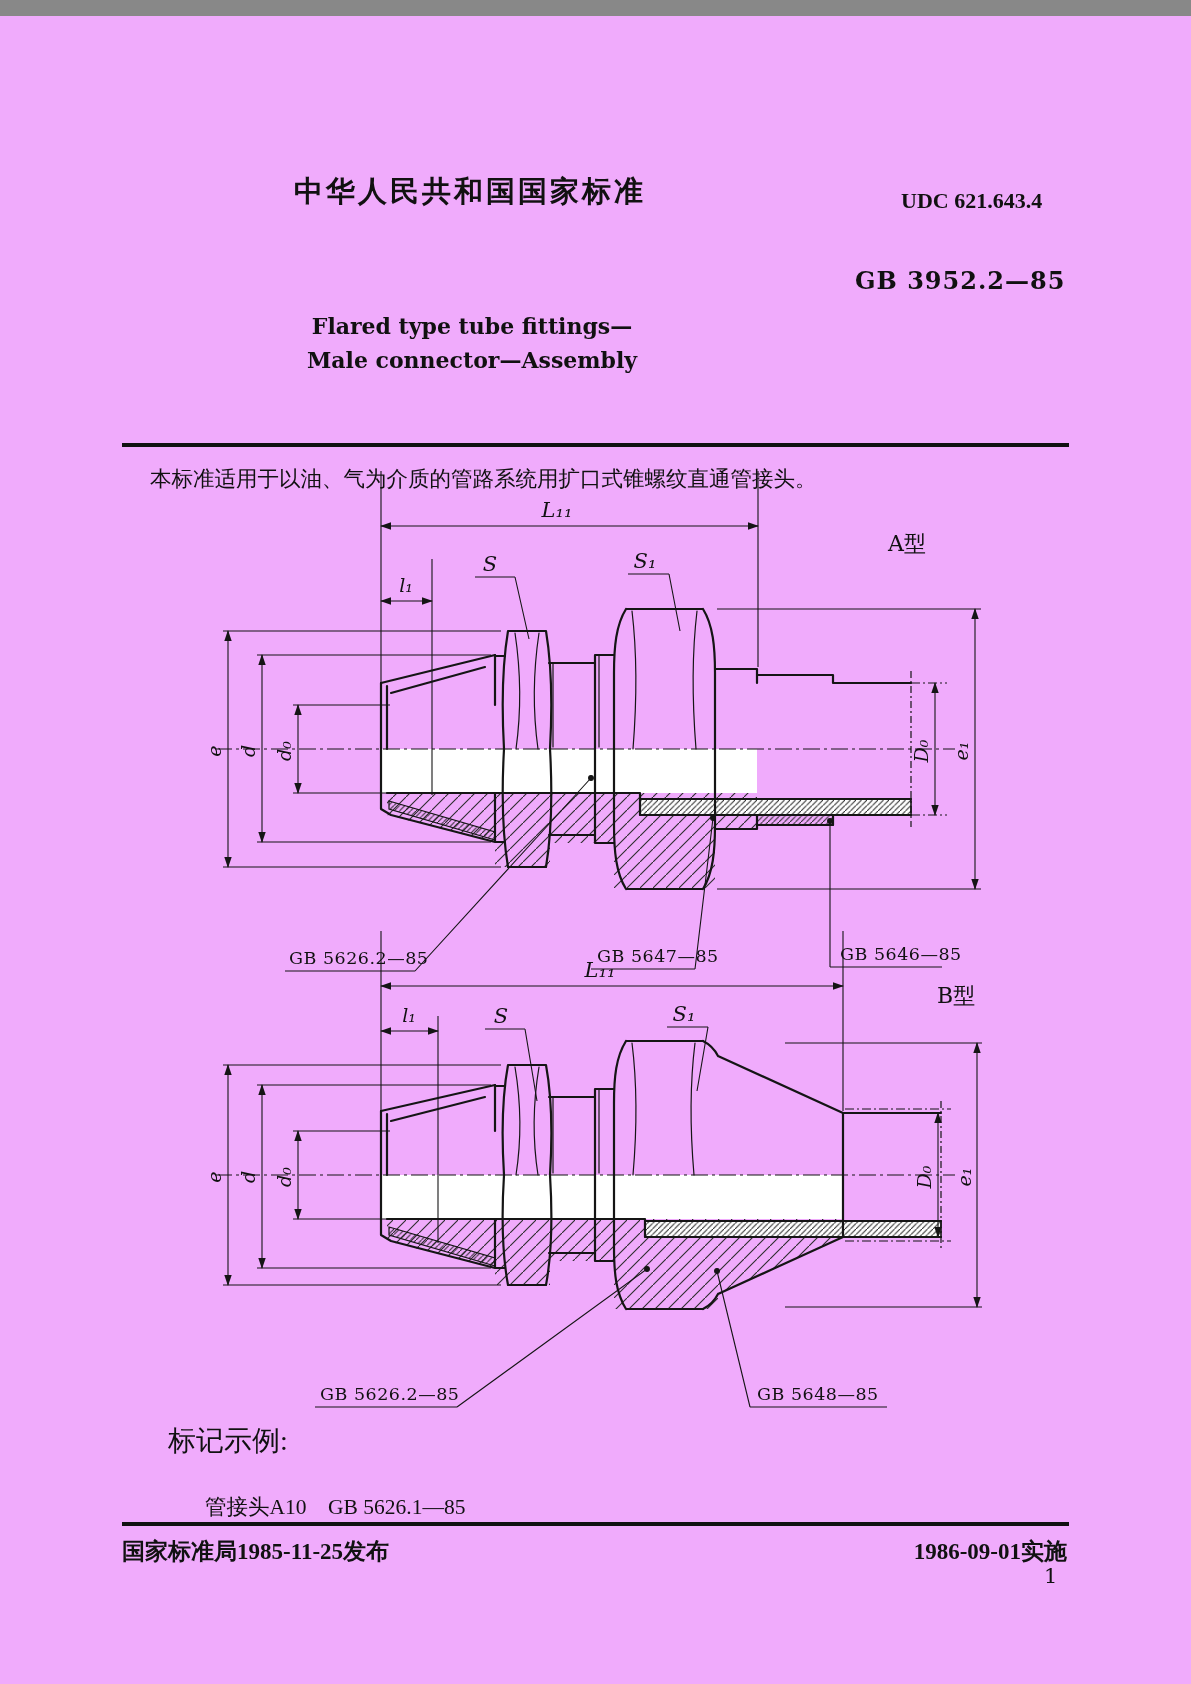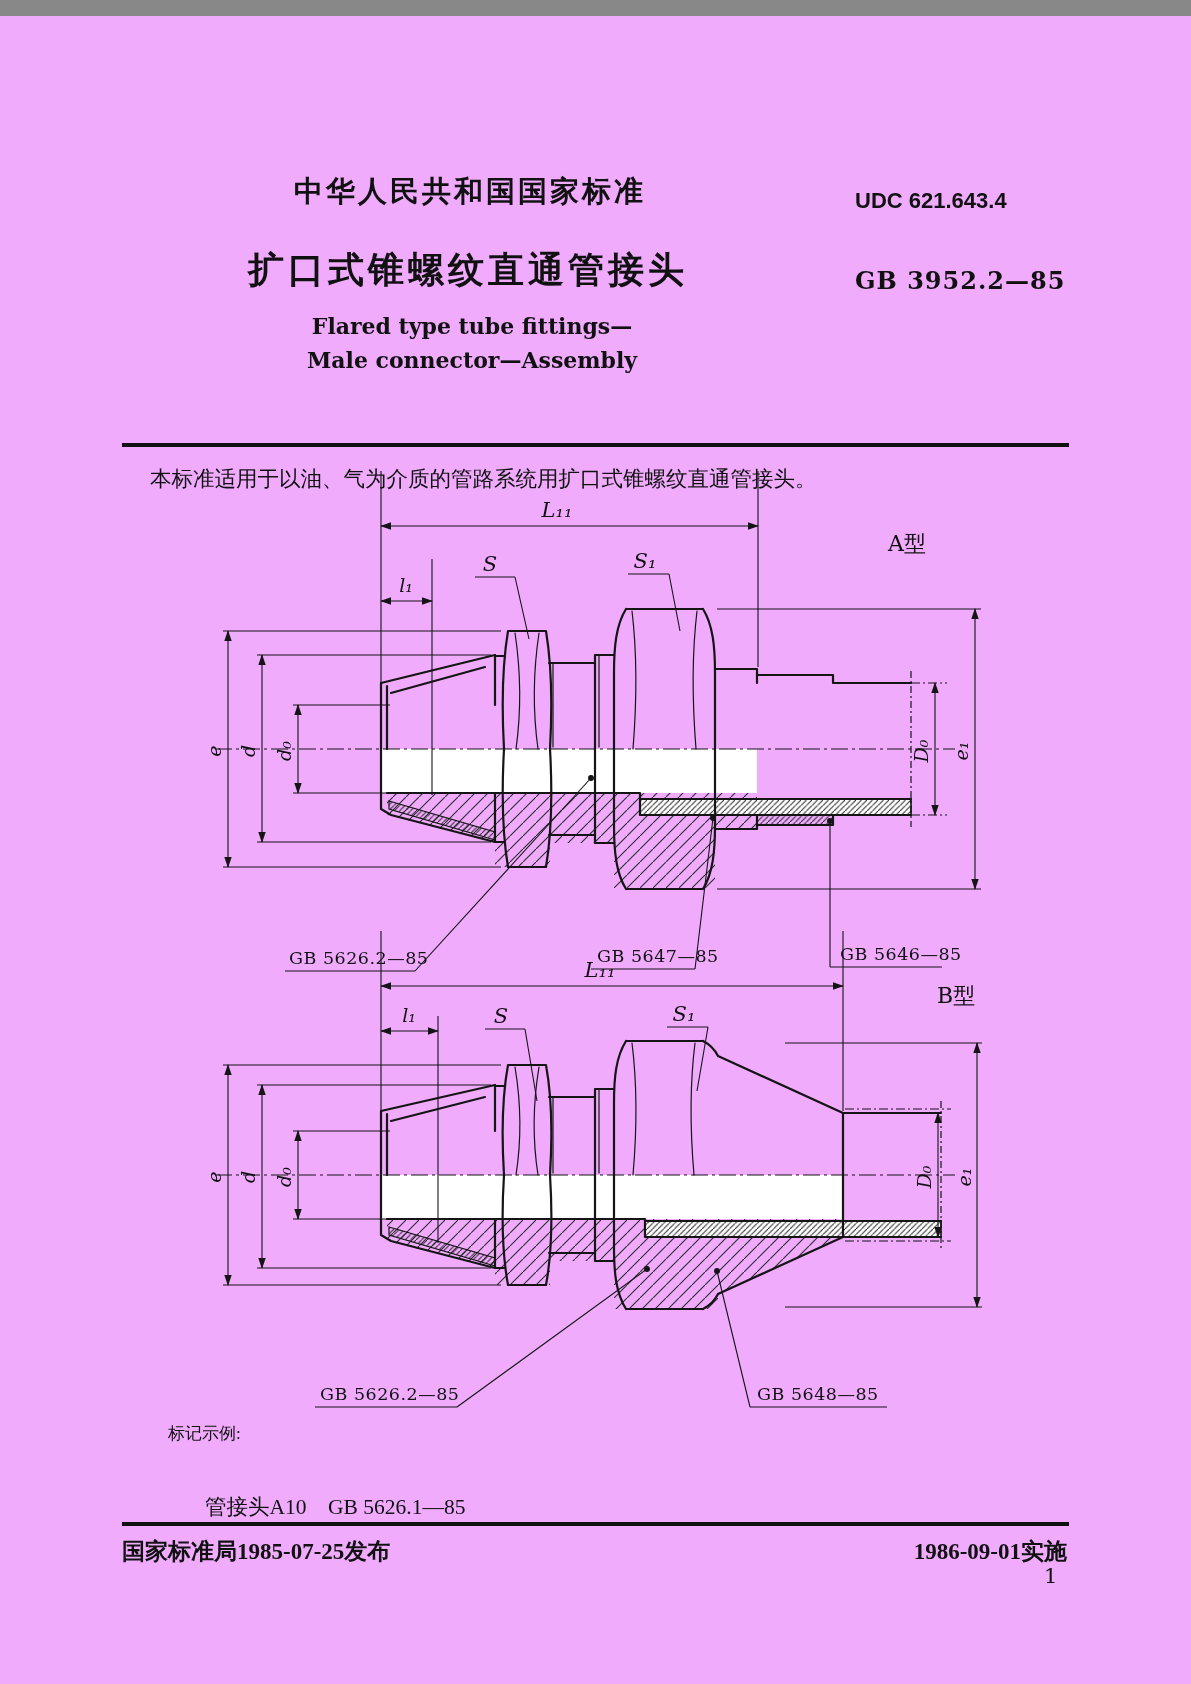--- a/index.html
+++ b/index.html
@@ -16,22 +16,21 @@
   .ol{stroke:#151515;fill:none;stroke-width:2.2;stroke-linejoin:round;stroke-linecap:round;}
   .tl{stroke:#151515;fill:none;stroke-width:1.2;}
   .dim{stroke:#151515;fill:none;stroke-width:1.1;}
 </style>
 </head>
 <body>
 
 <div class="page">
 
   <div class="abs ctr b" style="left:470px;top:156px;font-size:29px;letter-spacing:3px;">中华人民共和国国家标准</div>
-  <div class="abs b" style="left:855px;top:172px;font-size:22px;font-family:Liberation Sans, sans-serif;">UDC  621.643.4</div>
-  <div class="abs ctr b" style="left:468px;top:230px;font-size:36px;letter-spacing:4px;">扩口式锥螺纹直通管接头</div>
+  <div class="abs b" style="left:901px;top:172px;font-size:22px;font-family:Liberation Serif, serif;">UDC  621.643.4</div>
   <div class="abs b" style="left:855px;top:250px;font-size:24px;font-family:'DejaVu Serif',serif;letter-spacing:1px;">GB 3952.2—85</div>
   <div class="abs ctr b" style="left:472px;top:331px;font-size:22px;font-family:'DejaVu Serif',serif;">Male connector—Assembly</div>
   <div class="abs ctr b" style="left:472px;top:297px;font-size:22px;font-family:'DejaVu Serif',serif;">Flared type tube fittings—</div>
 
   <div class="rule" style="left:122px;top:427px;width:947px;height:4px;"></div>
 
   <div class="abs" style="left:150px;top:448px;font-size:21.5px;font-family:Liberation Mono, monospace;">本标准适用于以油、气为介质的管路系统用扩口式锥螺纹直通管接头。</div>
 
   <svg class="abs" style="left:185px;top:443px;" width="800" height="520" viewBox="0 0 800 520">
     <defs>
@@ -220,22 +219,22 @@
     <g class="dim">
       <path d="M130,486 H272 M272,486 L462,348"></path>
         <circle cx="462" cy="348" r="2.4" fill="#151515"></circle>
       <path d="M565,486 H702 M565,486 L532,350"></path>
         <circle cx="532" cy="350" r="2.4" fill="#151515"></circle>
     </g>
     <text class="gblbl" x="135" y="479">GB 5626.2—85</text>
     <text class="gblbl" x="572" y="479">GB 5648—85</text>
   </svg>
 
-  <div class="abs" style="left:168px;top:1406px;font-size:17px;">标记示例:</div>
+  <div class="abs" style="left:168px;top:1406px;font-size:28px;">标记示例:</div>
   <div class="abs" style="left:205px;top:1476px;font-size:21.5px;">管接头A10　GB 5626.1—85</div>
 
   <div class="rule" style="left:122px;top:1506px;width:947px;height:4px;"></div>
 
-  <div class="abs b" style="left:122px;top:1520px;font-size:23px;">国家标准局1985-07-25发布</div>
+  <div class="abs b" style="left:122px;top:1520px;font-size:23px;">国家标准局1985-11-25发布</div>
   <div class="abs b" style="right:124px;top:1520px;font-size:23px;">1986-09-01实施</div>
   <div class="abs" style="left:1044px;top:1548px;font-size:21px;font-family:'DejaVu Serif',serif;">1</div>
 
 </div>
 
 </body></html>

